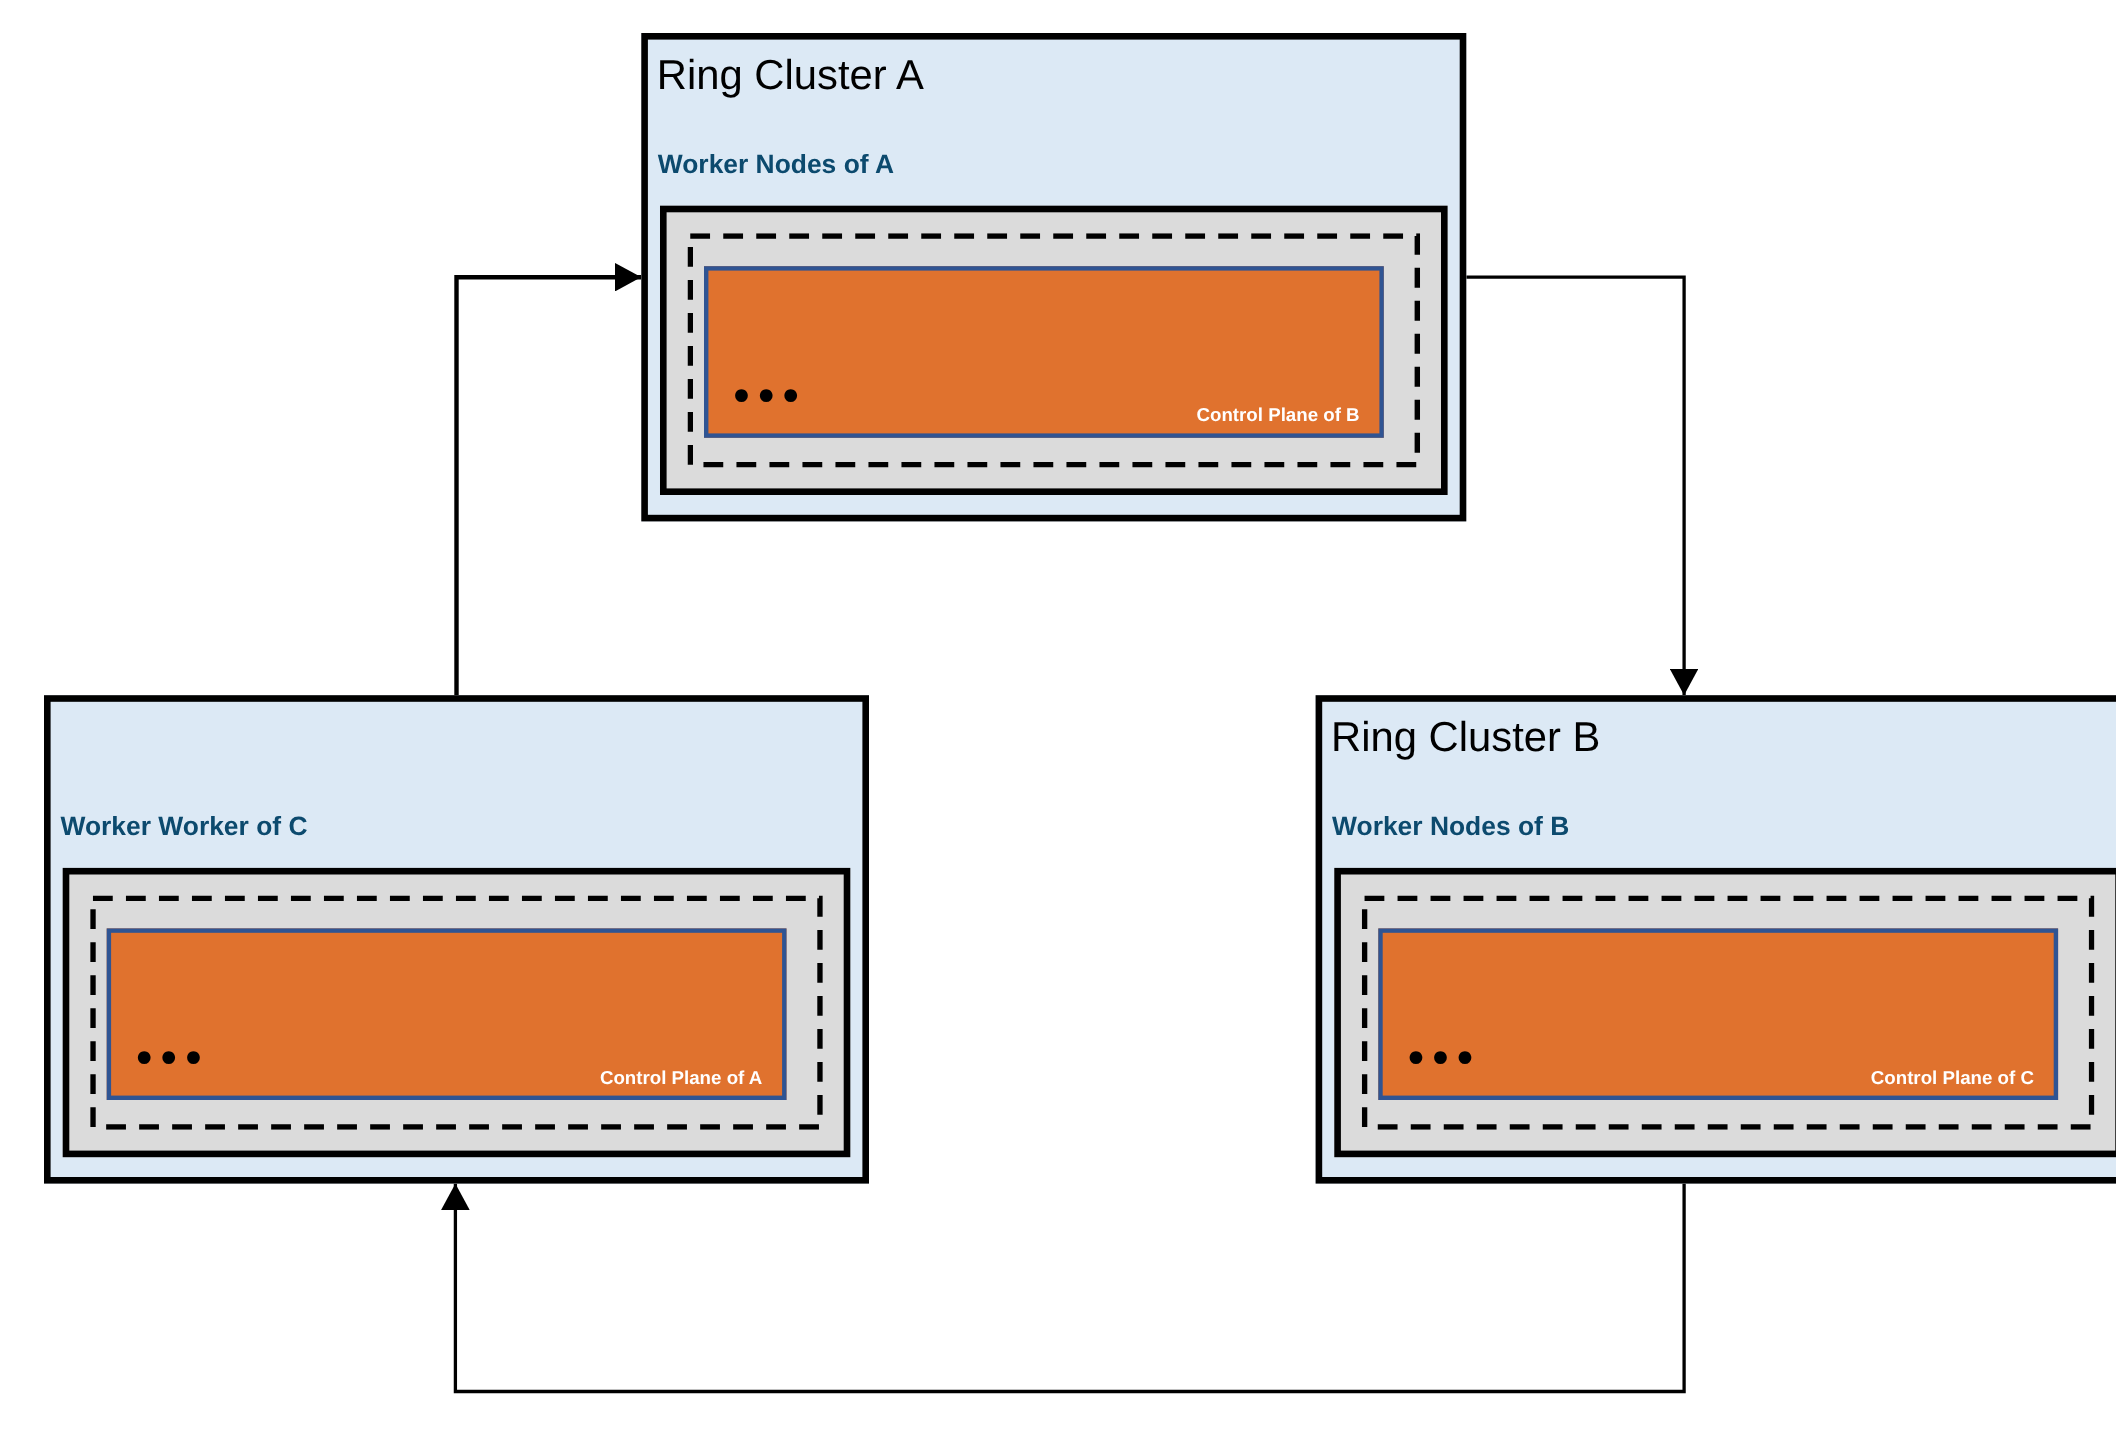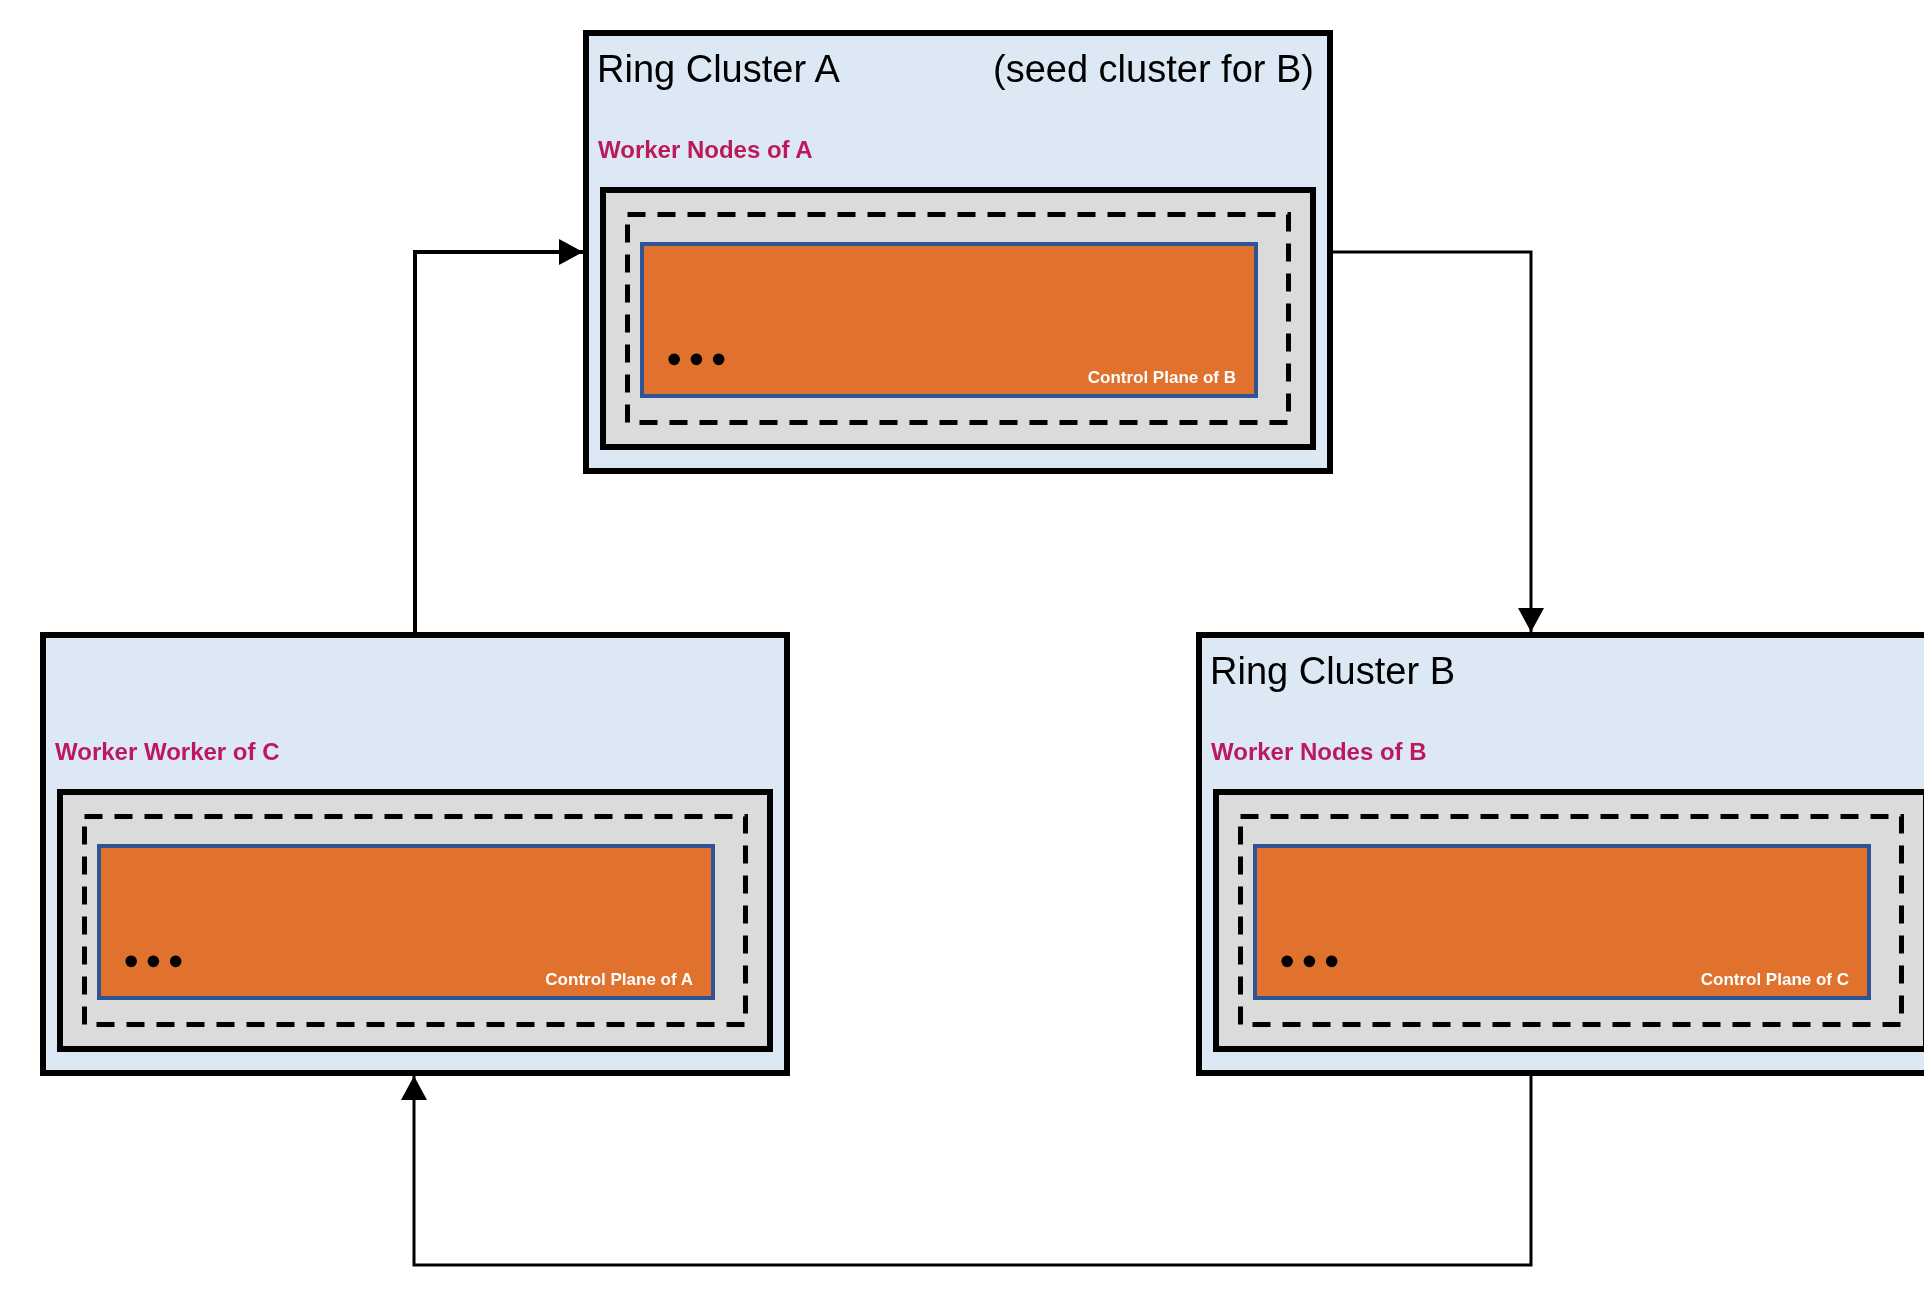--- a/index.html
+++ b/index.html
@@ -34,21 +34,21 @@
   .cluster-a{left:583px;top:30px;}
   .cluster-c{left:40px;top:632px;}
   .cluster-b{left:1196px;top:632px;}
   .cluster-header{
     position:absolute;left:8px;right:13px;top:10px;
     display:flex;justify-content:space-between;align-items:flex-end;
     font-size:38px;line-height:1.25;color:#000;white-space:nowrap;gap:16px;
   }
   .worker-label{
     position:absolute;left:9px;top:100px;
-    font-size:24px;font-weight:bold;color:#be185d;white-space:nowrap;
+    font-size:24px;font-weight:bold;color:#0c4a6e;white-space:nowrap;
   }
   .worker-panel{
     position:absolute;left:11px;top:151px;
     width:716px;height:263px;
     background:var(--panel-fill);
     border:6px solid var(--outline);
     box-sizing:border-box;
   }
   .dashed-ring{
     position:absolute;left:19px;top:19px;
@@ -87,21 +87,20 @@
       </marker>
     </defs>
     <polyline points="415,632 415,252 583,252" stroke-width="4" marker-end="url(#ah)"></polyline>
     <polyline points="1333,252 1531,252 1531,632" stroke-width="3" marker-end="url(#ah)"></polyline>
     <polyline points="1531,1076 1531,1265 414,1265 414,1076" stroke-width="3" marker-end="url(#ah)"></polyline>
   </svg>
 
   <div class="cluster cluster-a">
     <div class="cluster-header">
       <span class="cluster-title">Ring Cluster A</span>
-      <span class="cluster-subtitle">(seed cluster for B)</span>
     </div>
     <div class="worker-label">Worker Nodes of A</div>
     <div class="worker-panel">
       <svg class="dashed-ring" width="666" height="213" viewBox="0 0 666 213" xmlns="http://www.w3.org/2000/svg">
         <rect x="2.5" y="2.5" width="661" height="208" stroke-width="5" stroke-dasharray="18 12"></rect>
       </svg>
       <div class="control-plane">
         <div class="cp-row">
           <span class="dots">●●●</span>
           <span class="cp-label">Control Plane of B</span>

